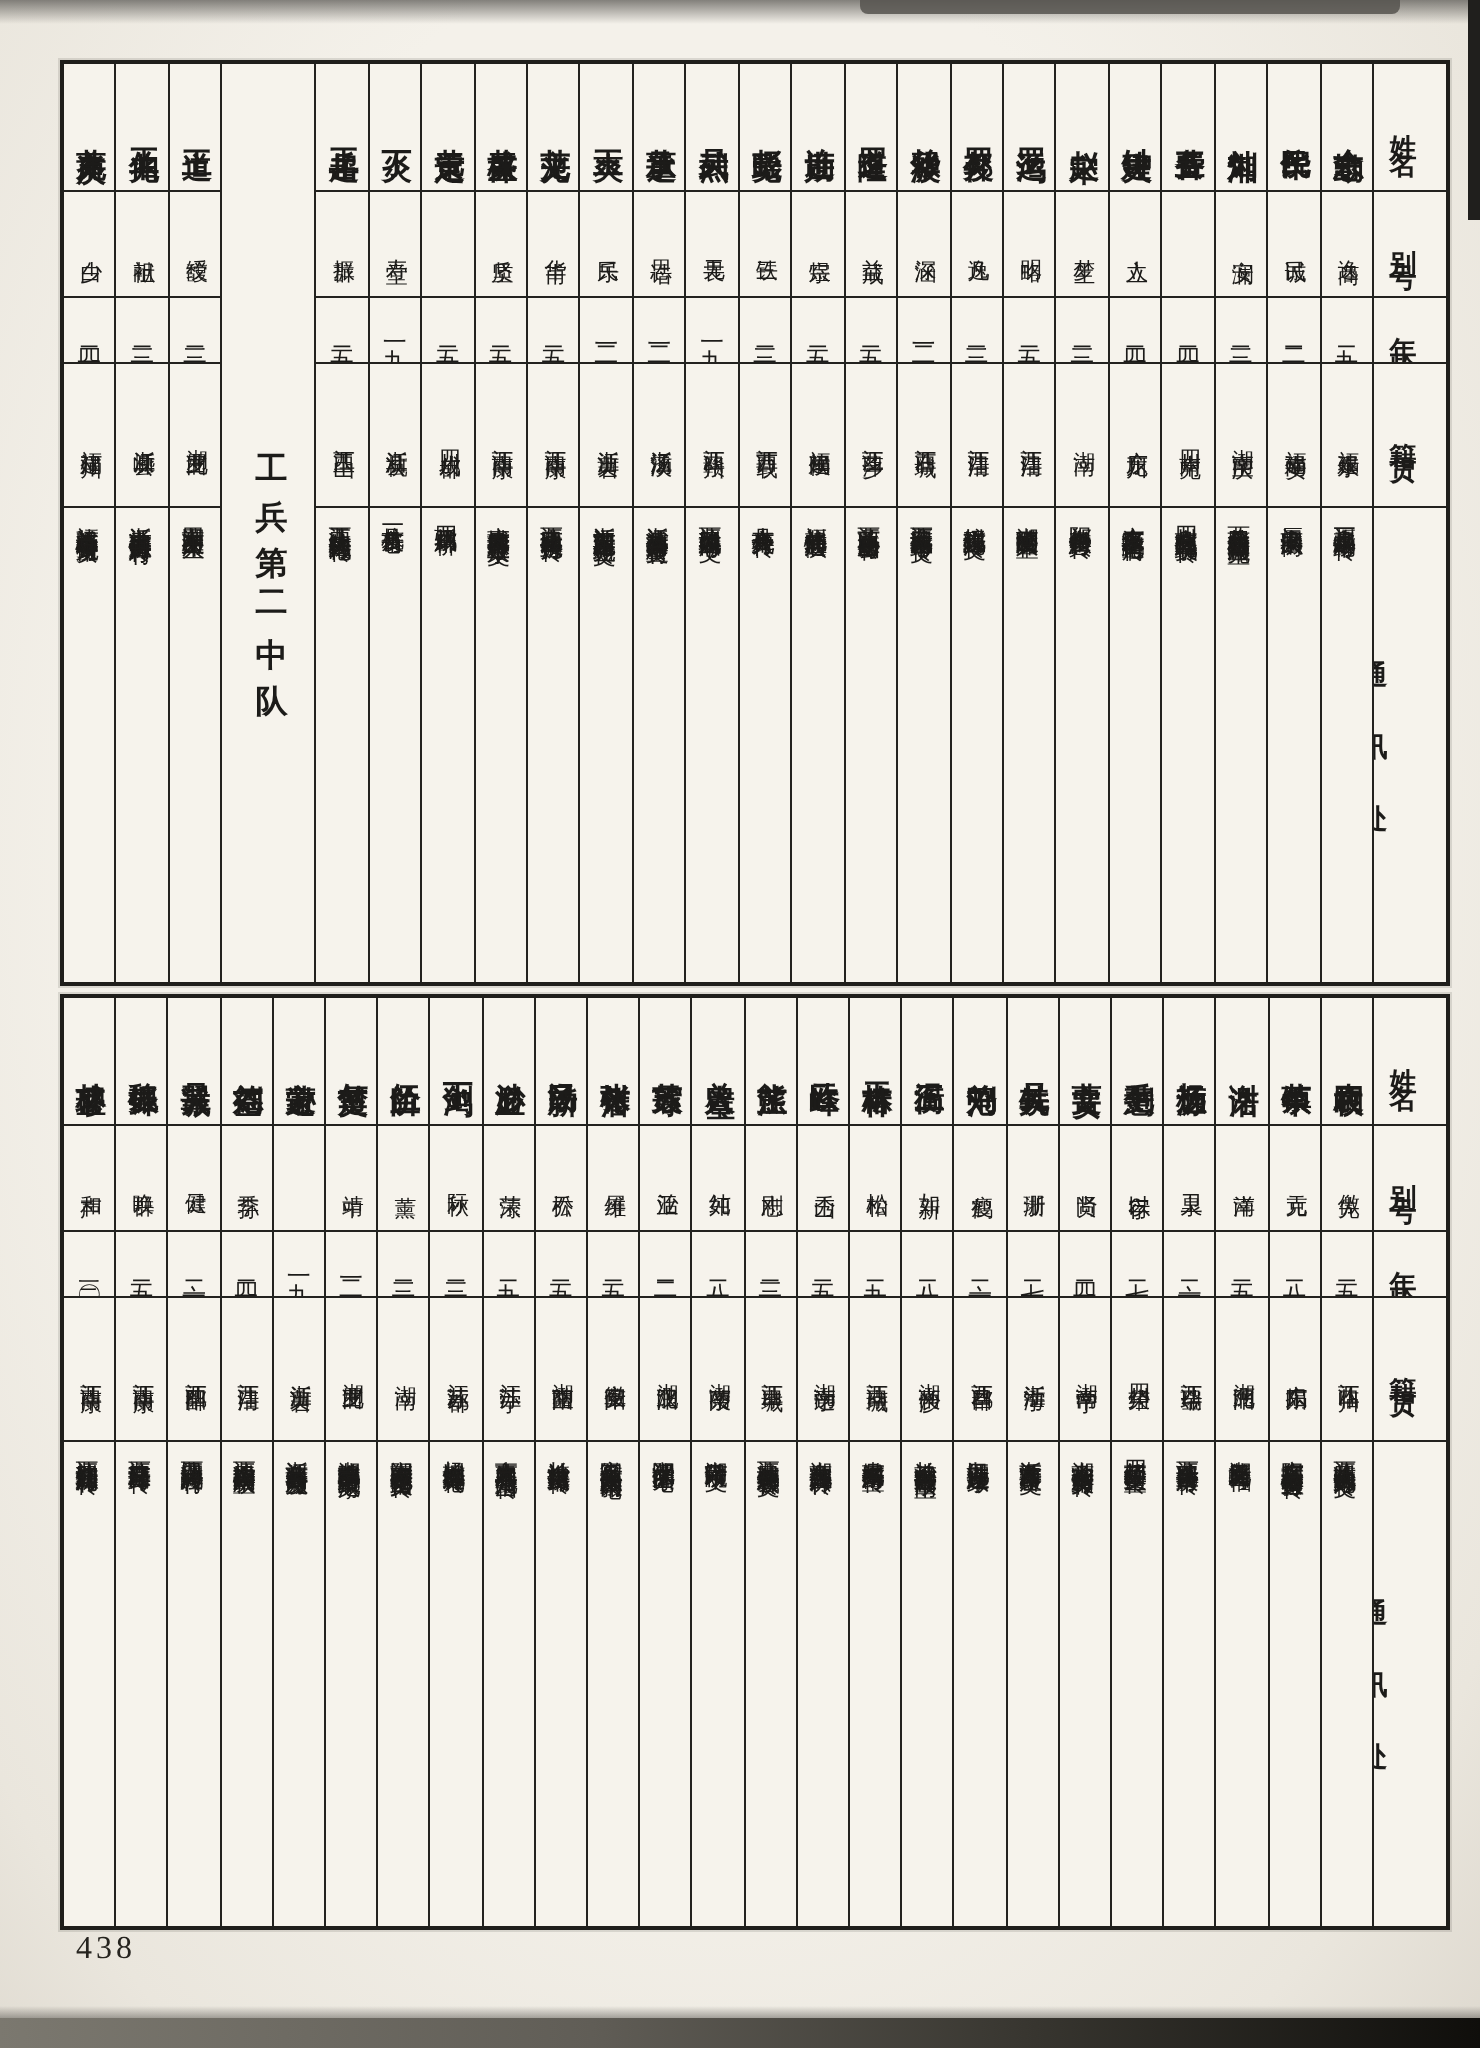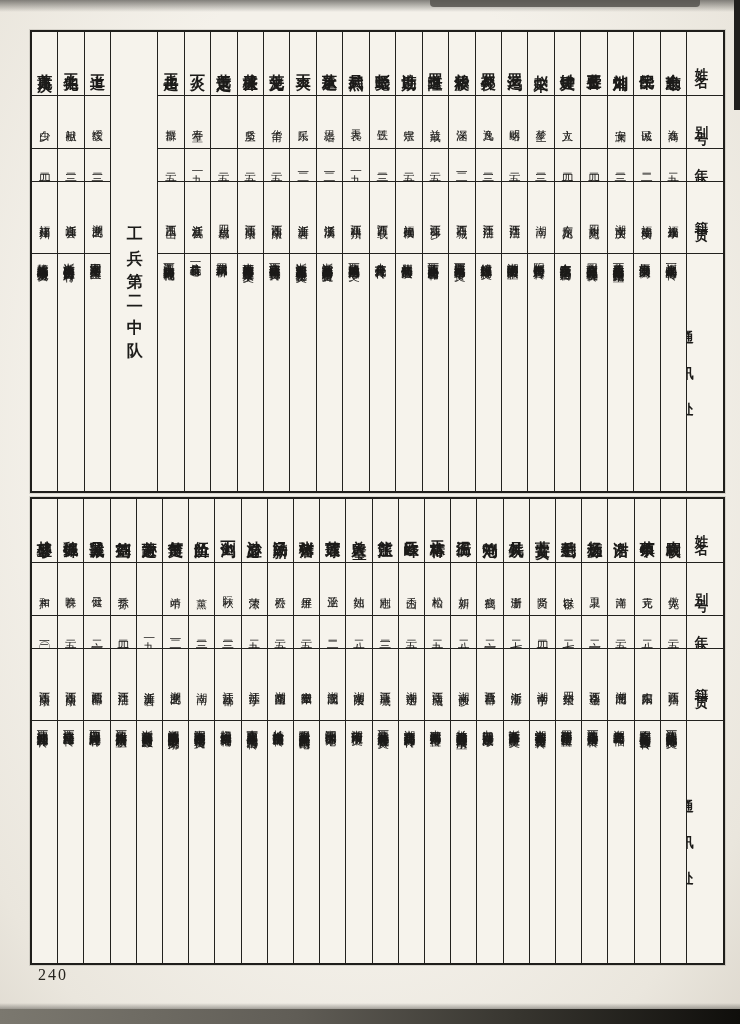--- a/index.html
+++ b/index.html
@@ -427,17 +427,17 @@
       </div>
       <div class="col person-col">
         <div class="cell name-cell">林盛璆</div>
         <div class="cell alias-cell">和声</div>
         <div class="cell age-cell">三〇</div>
         <div class="cell native-cell">江西南康</div>
         <div class="cell address-cell">江西赣州塘江圩刘源和号转</div>
       </div>
     </div>
 
-  <div class="page-number">240</div>
+  <div class="page-number">438</div>
 
   <div class="artifact-bottom-fade"></div>
   <div class="artifact-bottom"></div>
 </div>
 
 </body></html>

